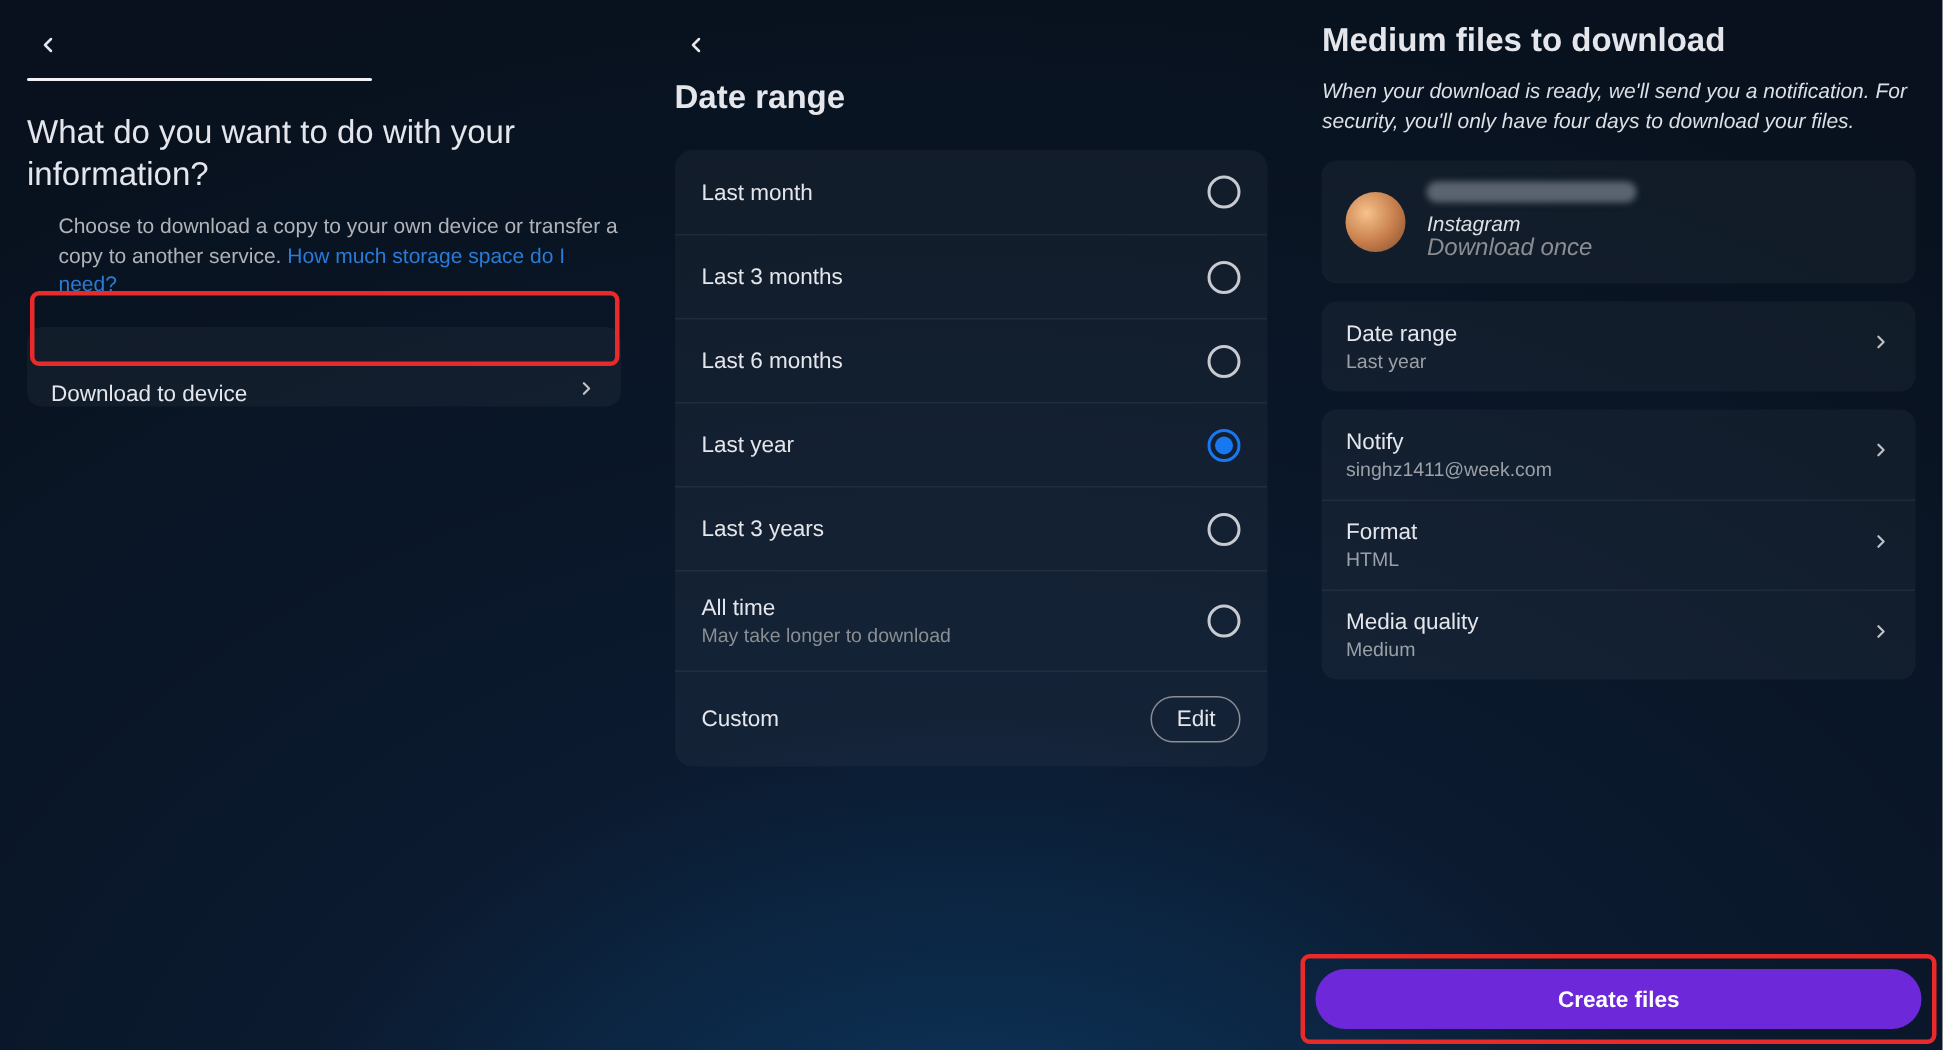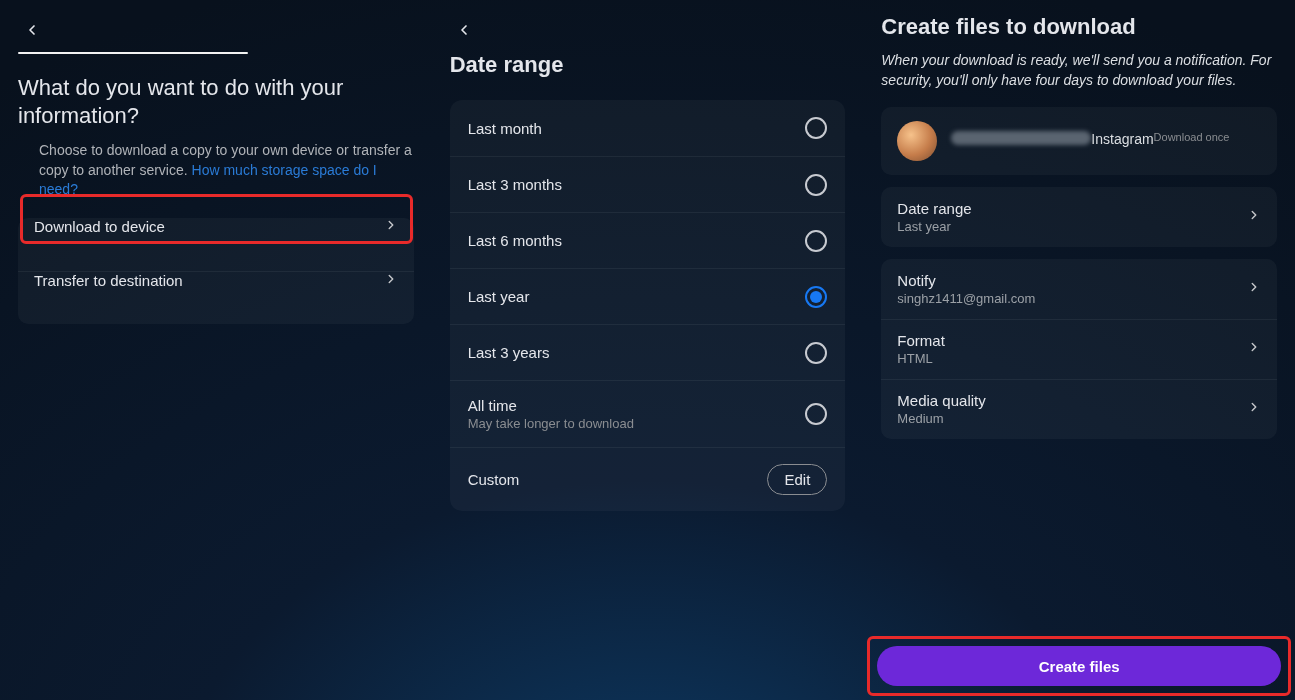--- a/index.html
+++ b/index.html
@@ -26,21 +26,21 @@
   .h1 { font-size: 22px; font-weight: 400; line-height: 1.25; margin-bottom: 12px; }
   .sub { font-size: 14px; color: #b0b3b8; line-height: 1.4; margin-bottom: 18px; margin-left: 21px; }
   .sub a { color: #2a7bd6; text-decoration: none; }
   .card {
     background: rgba(255,255,255,0.04);
     border-radius: 10px;
     overflow: hidden;
   }
   .row {
     display: flex;
-    align-items: flex-start;
+    align-items: flex-end;
     justify-content: space-between;
     min-height: 53px;
     padding: 0 16px;
     cursor: pointer;
     gap: 11px;
   }
   .row + .row { border-top: 1px solid rgba(255,255,255,0.06); }
   .row-title { font-size: 15px; color: #e4e6eb; }
   .chev { color: #c0c2c6; }
   .highlight-red {
@@ -70,24 +70,24 @@
 
   
   .p3-sub { font-size: 14px; color: #dcdfe3; line-height: 1.45; margin-bottom: 16px; font-style: italic; }
   .group { background: rgba(255,255,255,0.04); border-radius: 10px; margin-bottom: 12px; overflow: hidden; }
   .account-row { display: flex; align-items: center; padding: 14px 16px; gap: 14px; }
   .avatar {
     width: 40px; height: 40px; border-radius: 50%;
     background: radial-gradient(circle at 35% 35%, #f6c28b 0%, #c57c4a 55%, #7a4d31 100%);
     flex-shrink: 0;
   }
-  .acc-lines { display: flex; flex-direction: row; }
+  .acc-lines { display: flex; flex-direction: column; font-style: italic; }
   .acc-name { width: 140px; height: 14px; border-radius: 7px; background: #5a6470; filter: blur(2px); margin-bottom: 6px; }
   .acc-service { font-size: 14px; color: #dcdfe3; }
-  .acc-sub { font-size: 11px; color: #8a8d91; }
+  .acc-sub { font-size: 16px; color: #8a8d91; }
   .setting-row { display: flex; align-items: center; justify-content: space-between; padding: 12px 16px; min-height: 60px; cursor: pointer; }
   .setting-row + .setting-row { border-top: 1px solid rgba(255,255,255,0.06); }
   .setting-title { font-size: 15px; color: #e4e6eb; }
   .setting-val { font-size: 13px; color: #9ba0a6; margin-top: 2px; }
 
   .create-btn {
     position: absolute;
     left: 14px; right: 14px; bottom: 14px;
     height: 40px;
     background: #6d28d9;
@@ -119,28 +119,20 @@
 
   <div class="card" style="position:relative;">
     <div class="row">
       <span class="row-title">Download to device</span>
       <span class="chev">
         <svg width="14" height="14" viewBox="0 0 24 24" fill="none" stroke="currentColor" stroke-width="2.5" stroke-linecap="round" stroke-linejoin="round">
             <polyline points="9 18 15 12 9 6"></polyline>
           </svg>
       </span>
     </div>
-    <div class="row">
-      <span class="row-title">Transfer to destination</span>
-      <span class="chev">
-        <svg width="14" height="14" viewBox="0 0 24 24" fill="none" stroke="currentColor" stroke-width="2.5" stroke-linecap="round" stroke-linejoin="round">
-            <polyline points="9 18 15 12 9 6"></polyline>
-          </svg>
-      </span>
-    </div>
   </div>
   <div class="highlight-red" style="left:20px; top:194px; width:393px; height:50px;"></div>
 </div>
 
 <div class="panel">
   <div class="back-row">
     <div class="back-btn">
       <svg width="16" height="16" viewBox="0 0 24 24" fill="none" stroke="currentColor" stroke-width="2.5" stroke-linecap="round" stroke-linejoin="round">
           <polyline points="15 18 9 12 15 6"></polyline>
         </svg>
@@ -177,21 +169,21 @@
       <span class="radio"></span>
     </div>
     <div class="range-row">
       <span class="range-title">Custom</span>
       <button class="edit-btn">Edit</button>
     </div>
   </div>
 </div>
 
 <div class="panel">
-  <div class="h2" style="margin-top:0; margin-bottom:10px;">Create files to download</div>
+  <div class="h2" style="margin-top:0; margin-bottom:10px;">Medium files to download</div>
   <div class="p3-sub">When your download is ready, we'll send you a notification. For security, you'll only have four days to download your files.</div>
 
   <div class="group">
     <div class="account-row">
       <div class="avatar"></div>
       <div class="acc-lines">
         <div class="acc-name"></div>
         <div class="acc-service">Instagram</div>
         <div class="acc-sub">Download once</div>
       </div>
@@ -209,21 +201,21 @@
             <polyline points="9 18 15 12 9 6"></polyline>
           </svg>
       </span>
     </div>
   </div>
 
   <div class="group">
     <div class="setting-row">
       <div>
         <div class="setting-title">Notify</div>
-        <div class="setting-val">singhz1411@gmail.com</div>
+        <div class="setting-val">singhz1411@week.com</div>
       </div>
       <span class="chev">
         <svg width="14" height="14" viewBox="0 0 24 24" fill="none" stroke="currentColor" stroke-width="2.5" stroke-linecap="round" stroke-linejoin="round">
             <polyline points="9 18 15 12 9 6"></polyline>
           </svg>
       </span>
     </div>
     <div class="setting-row">
       <div>
         <div class="setting-title">Format</div>

